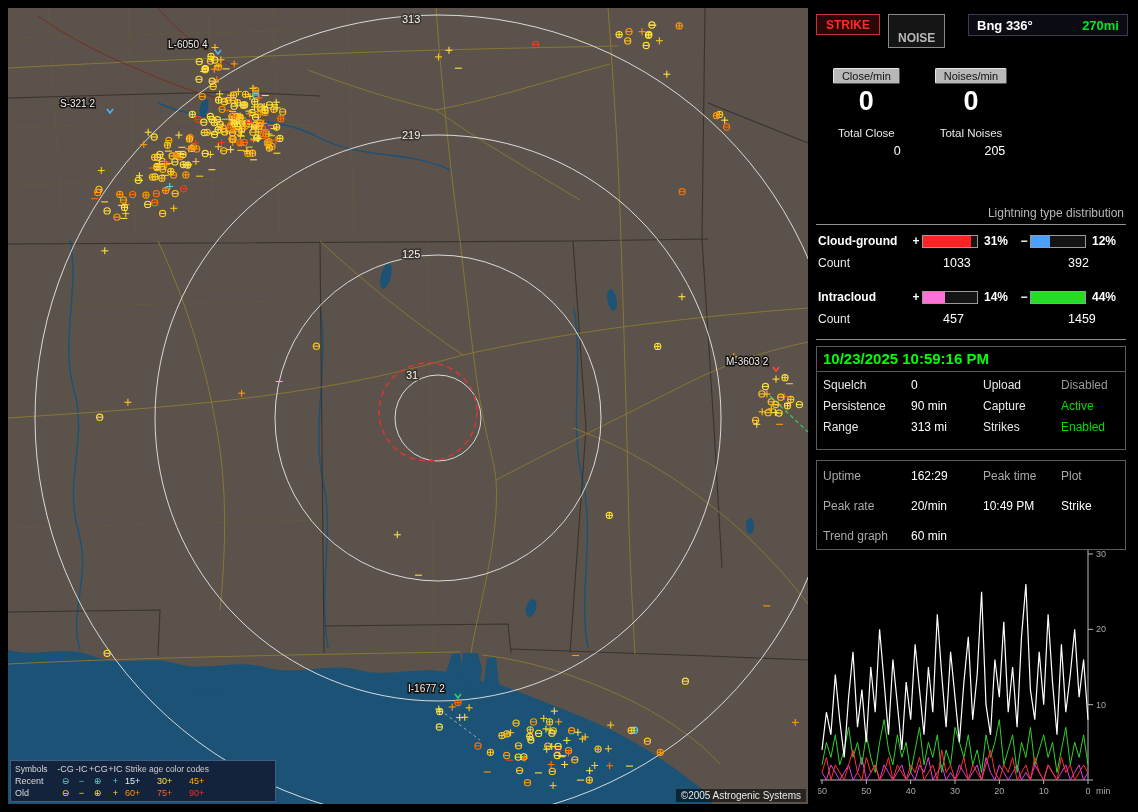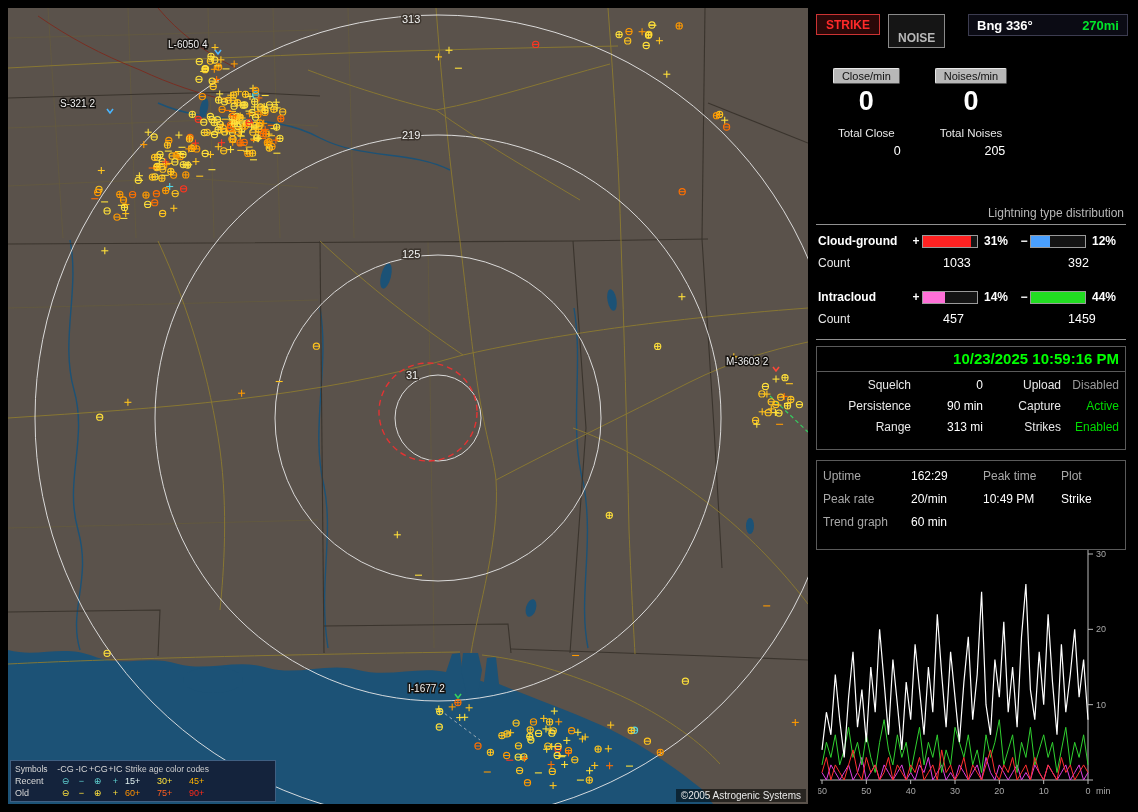--- a/index.html
+++ b/index.html
@@ -60,30 +60,30 @@
   .sign{color:#fff;font-weight:bold;font-size:12px;text-align:center;}
   .gauge{height:11px;border:1px solid #9a9a9a;background:#141414;position:relative;display:block;}
   .gauge-fill{position:absolute;left:0;top:0;bottom:0;}
   .pct{color:#fff;font-weight:bold;font-size:12px;padding-left:6px;}
   .count-row{display:grid;grid-template-columns:92px 108px 108px;align-items:center;
              height:20px;padding:0 2px;gap:17px;}
   .count-label{color:#e8e8e8;font-size:12px;}
   .count-val{color:#fff;font-size:12.5px;padding-left:16px;}
   .row-gap{height:8px;}
 
-  .clock-box{position:absolute;top:338px;left:4px;right:4px;height:102px;border:1px solid #5a5a5a;text-align:right;}
+  .clock-box{position:absolute;top:338px;left:4px;right:4px;height:102px;border:1px solid #5a5a5a;}
   .clock-title{color:#00ff00;font-weight:bold;font-size:15px;padding:3px 6px 4px;
                border-bottom:1px solid #5a5a5a;}
   .kv-grid{display:grid;grid-template-columns:88px 72px 78px 1fr;padding:6px 6px 0;
            row-gap:7px;font-size:12px;}
   .c-lab{color:#e8e8e8;} .c-val{color:#fff;} .c-dim{color:#9a9a9a;}
   .c-grn{color:#00dd00;} .c-sub{color:#a8a8a8;}
 
   .status-box{position:absolute;top:452px;left:4px;right:4px;height:88px;border:1px solid #5a5a5a;}
-  .status-box .kv-grid{padding-top:8px;row-gap:9px;}
+  .status-box .kv-grid{padding-top:8px;row-gap:16px;}
 
   .trend-area{position:absolute;top:540px;left:0;right:0;height:256px;}
   #trend-svg{position:absolute;left:6px;top:0;}
   .axis-label{fill:#a8a8a8;font-size:9px;}
 </style>
 </head>
 <body>
 
 <div class="screen">
 

